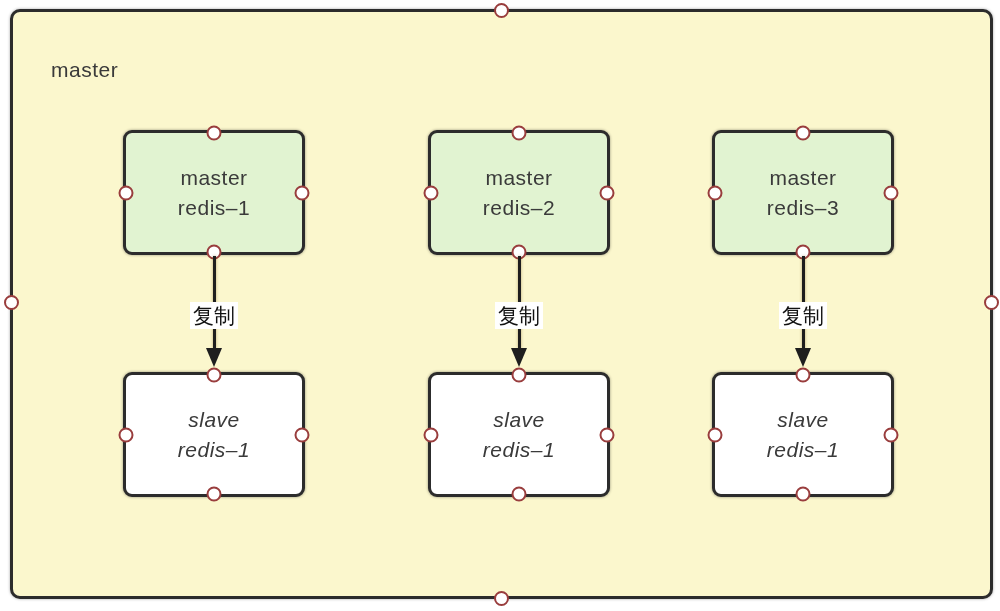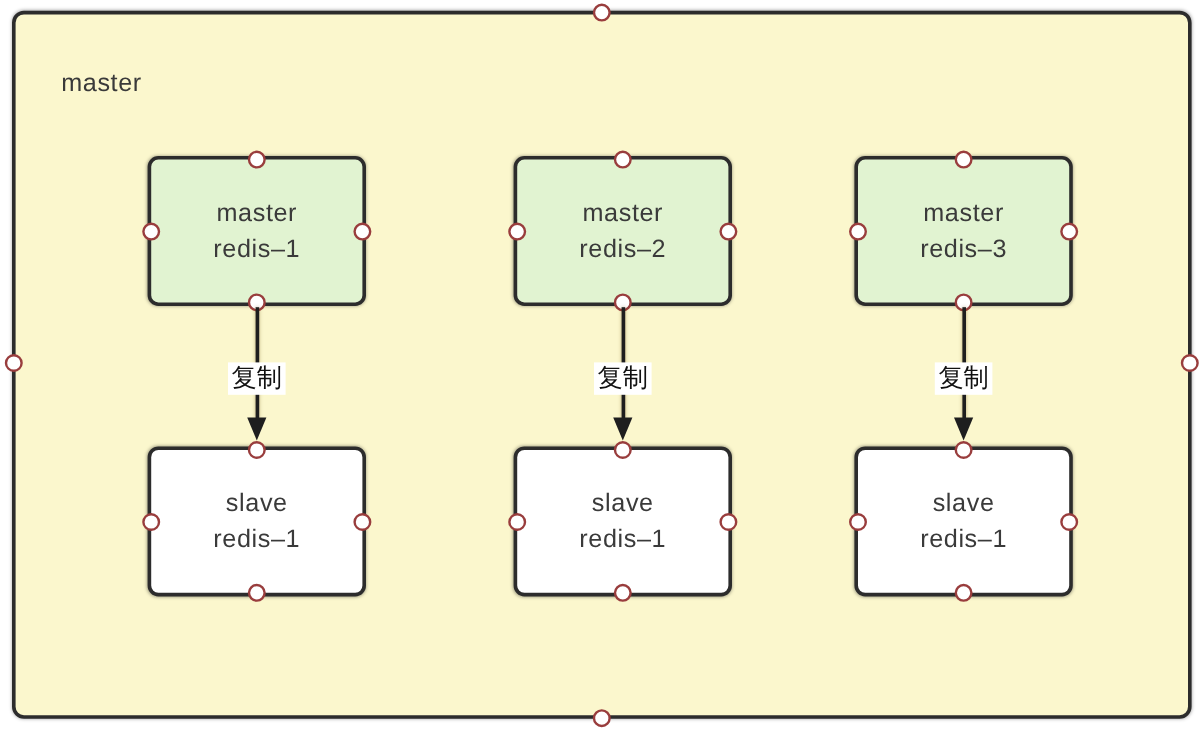--- a/index.html
+++ b/index.html
@@ -35,21 +35,21 @@
     display:flex;align-items:center;justify-content:center;
     z-index:1;
   }
   .node.master{background:#e1f3d1;}
   .node.slave{background:#ffffff;}
   .node-label{
     white-space:pre-line;text-align:center;
     font-size:21px;line-height:30px;color:#3a3a3a;letter-spacing:.5px;
   }
   .col1{left:123px;} .col2{left:428px;} .col3{left:712px;}
-  .row-master{top:130px;} .row-slave{top:372px;}
+  .row-master{top:130px;} .row-slave{top:372px;font-style:italic;}
 
   
   .anchor{
     position:absolute;width:11px;height:11px;
     background:#ffffff;
     border:2.5px solid #993d3d;
     border-radius:50%;
     box-sizing:content-box;
     z-index:6;
   }

